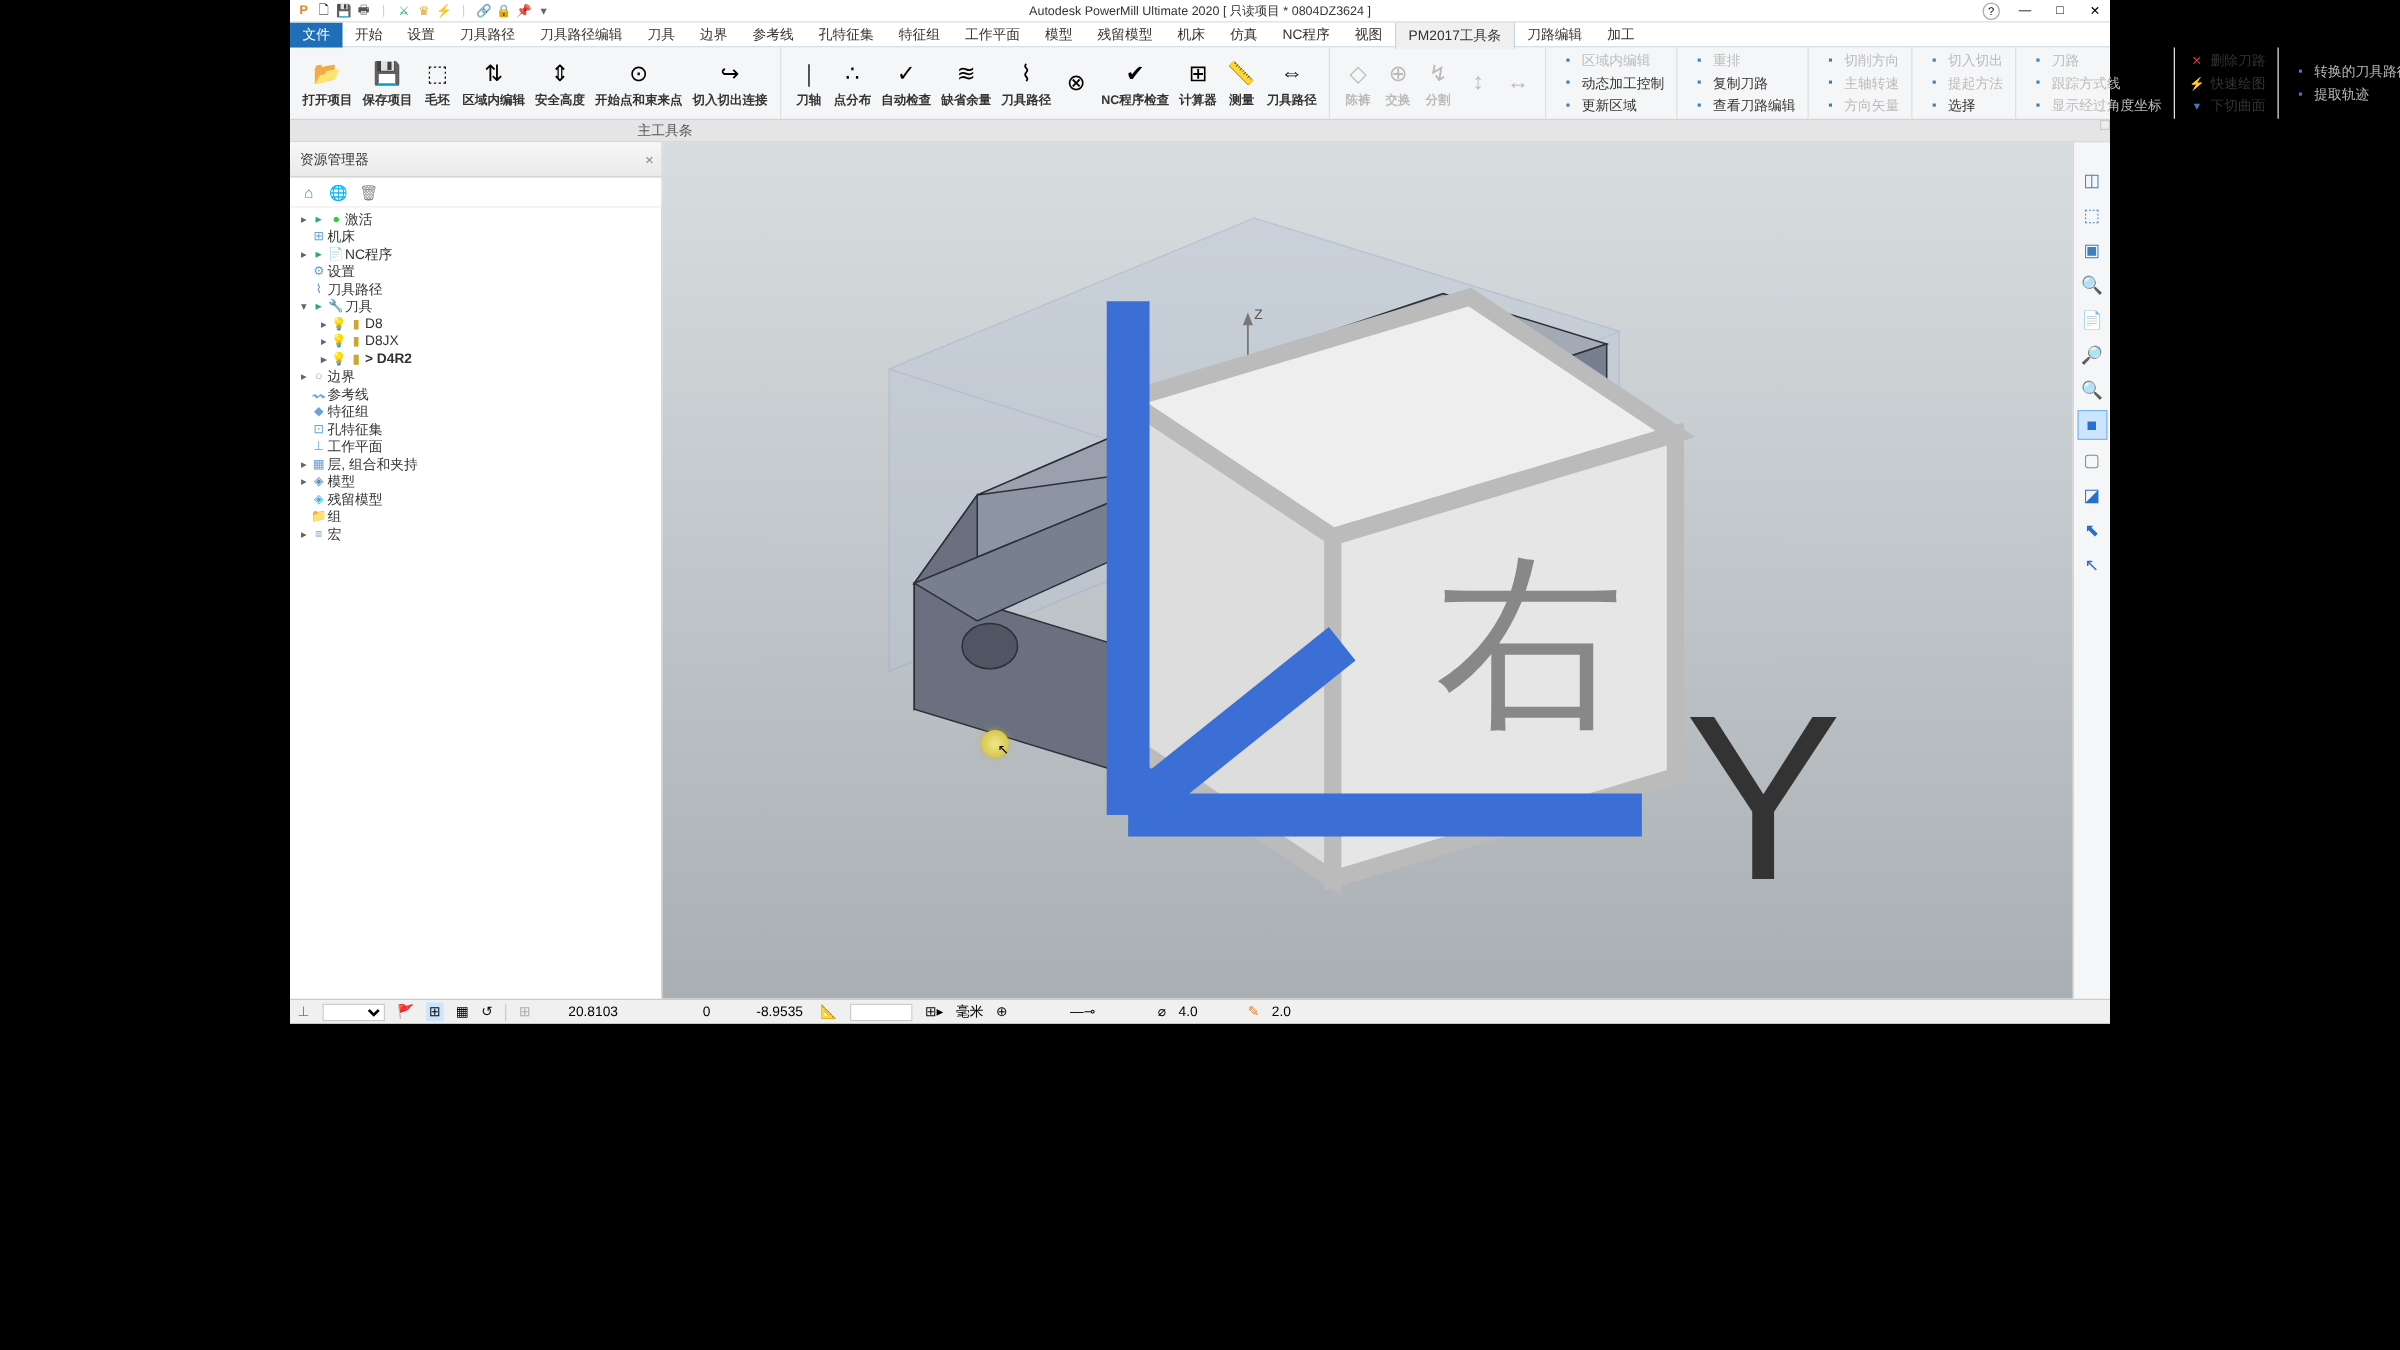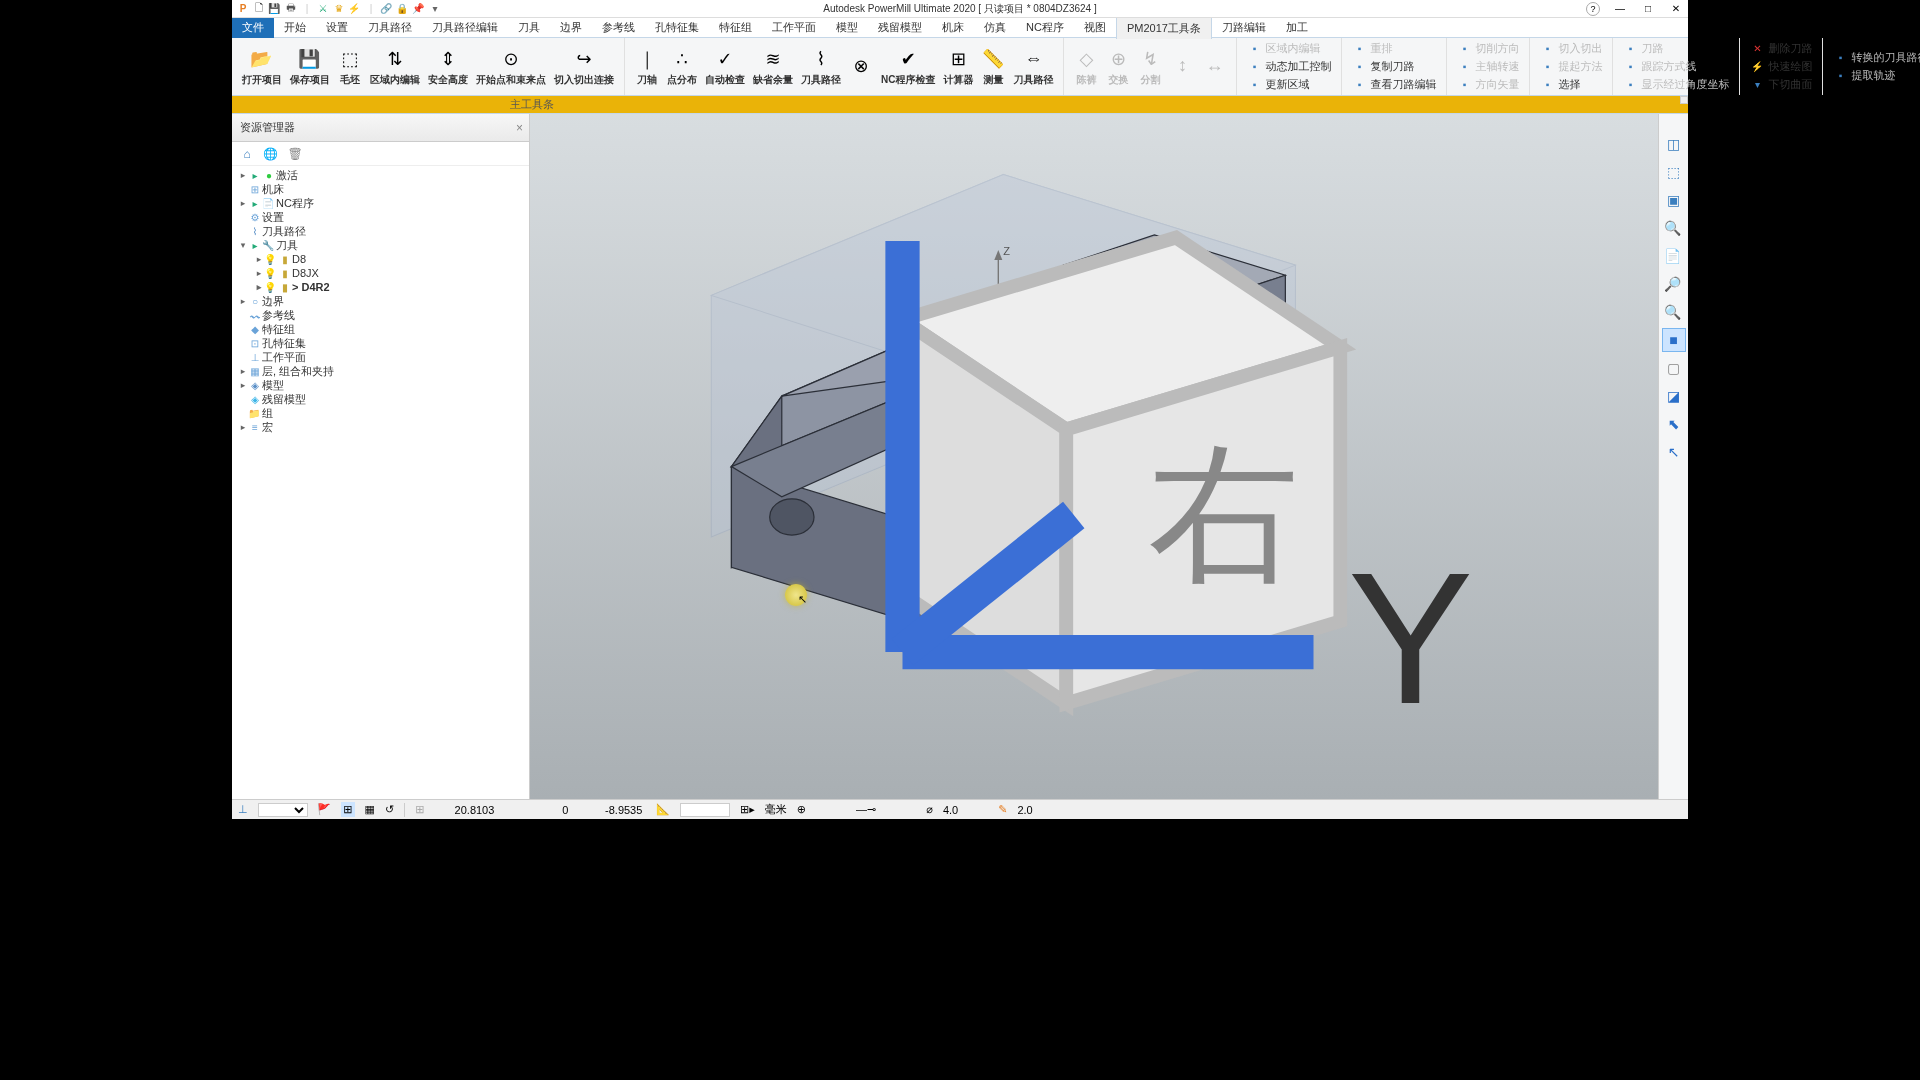--- a/index.html
+++ b/index.html
@@ -26,21 +26,21 @@
 .ribbon-btn-large { display: flex; flex-direction: column; align-items: center; padding: 2px 4px; cursor: pointer; min-width: 32px; }
 .ribbon-btn-large .icon { width: 24px; height: 24px; display: flex; align-items: center; justify-content: center; font-size: 18px; }
 .ribbon-btn-large .lbl { font-size: 10px; color: #333; white-space: nowrap; margin-top: 2px; font-weight: bold; }
 .ribbon-btn-large.disabled .lbl, .ribbon-btn-large.disabled .icon { color: #bbb; }
 .ribbon-col { display: flex; flex-direction: column; gap: 1px; }
 .ribbon-row-btn { display: flex; align-items: center; gap: 4px; padding: 1px 4px; font-size: 10px; color: #333; cursor: pointer; white-space: nowrap; }
 .ribbon-row-btn.disabled { color: #bbb; }
 .ribbon-row-btn .sicon { width: 14px; height: 14px; display: inline-flex; align-items: center; justify-content: center; font-size: 10px; }
 
 
-.section-labels { height: 18px; background: #eab308; border-bottom: 1px solid #c5d7e8; display: flex; align-items: center; font-size: 10px; color: #555; }
+.section-labels { height: 18px; background: #e5e5e5; border-bottom: 1px solid #c5d7e8; display: flex; align-items: center; font-size: 10px; color: #555; }
 .sec-label { text-align: center; }
 
 
 .main { display: flex; height: calc(819px - 18px - 20px - 58px - 18px - 20px); border-radius: 12px; }
 
 
 .explorer { width: 298px; background: #fff; border-right: 1px solid #ccc; display: flex; flex-direction: column; position: relative; }
 .explorer-title { height: 28px; background: linear-gradient(#f7f7f7,#eaeaea); border-bottom: 1px solid #ccc; display: flex; align-items: center; padding: 0 8px; font-size: 13px; color: #333; position: relative; }
 .explorer-close { position: absolute; right: 6px; font-size: 12px; color: #888; cursor: pointer; }
 .explorer-toolbar { height: 24px; background: #fff; border-bottom: 1px solid #eee; display: flex; align-items: center; gap: 6px; padding: 0 6px; }

